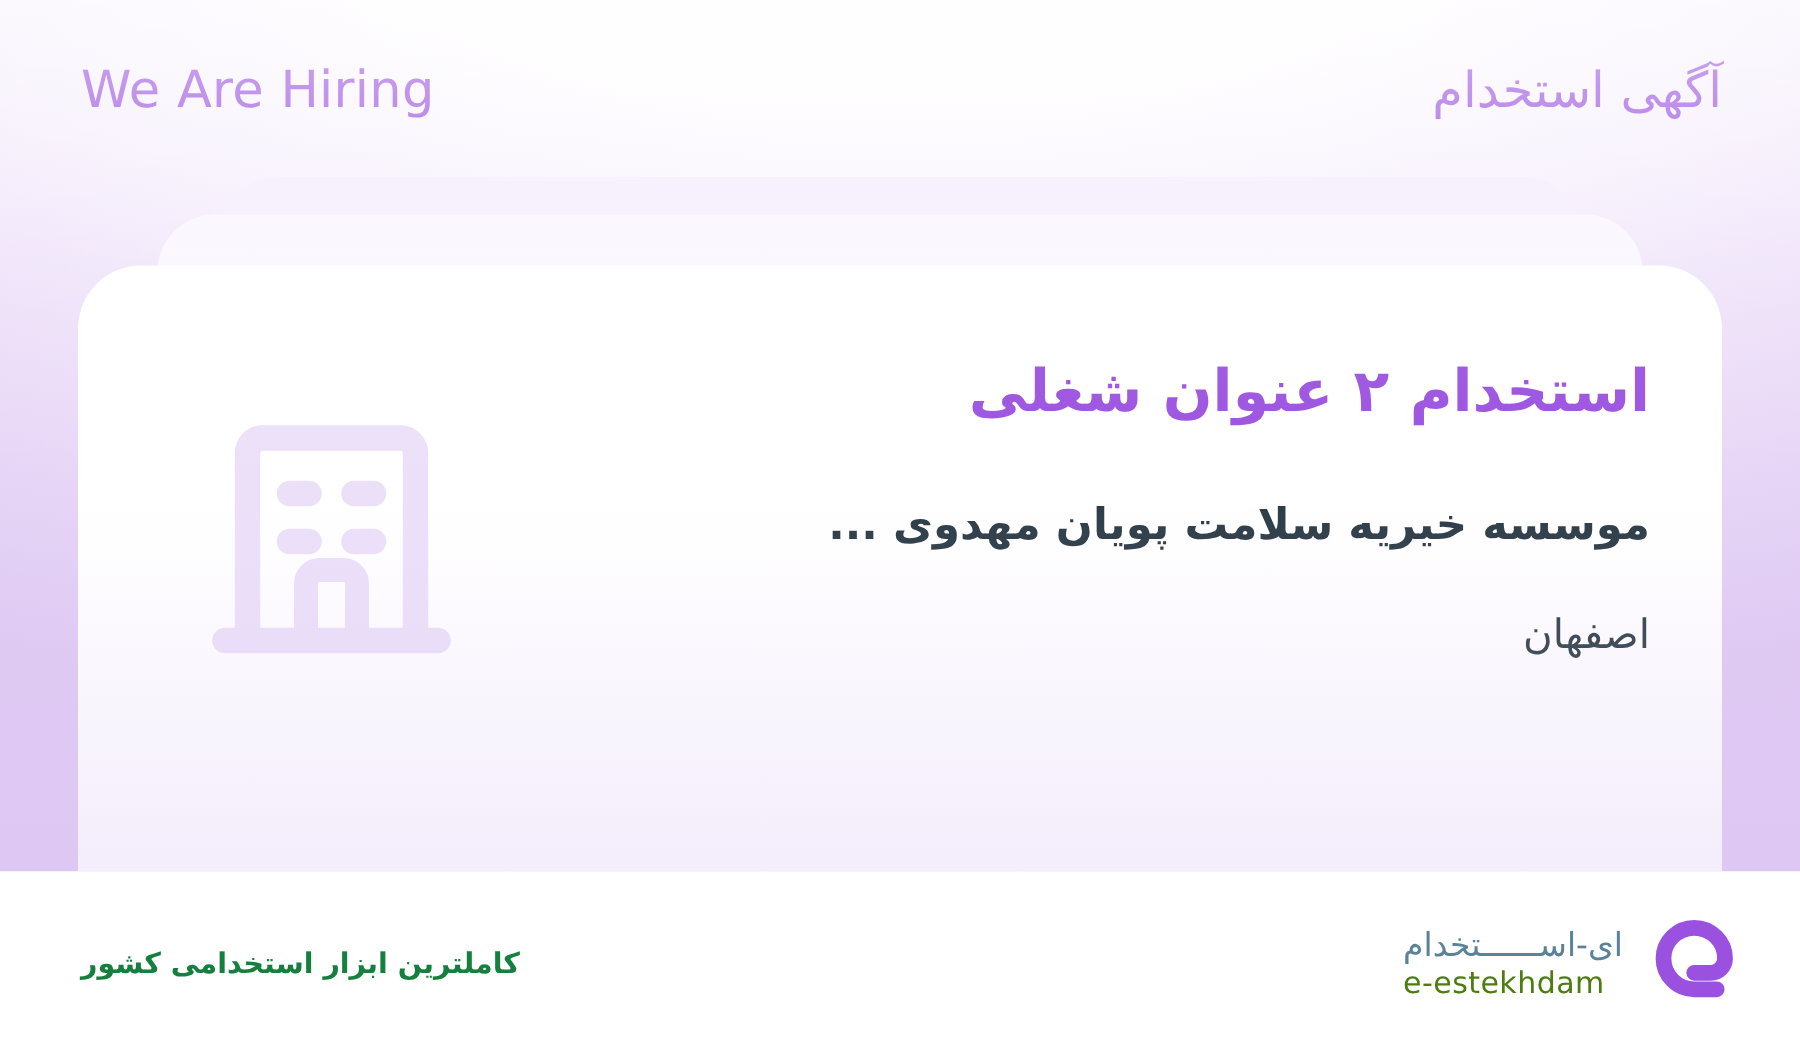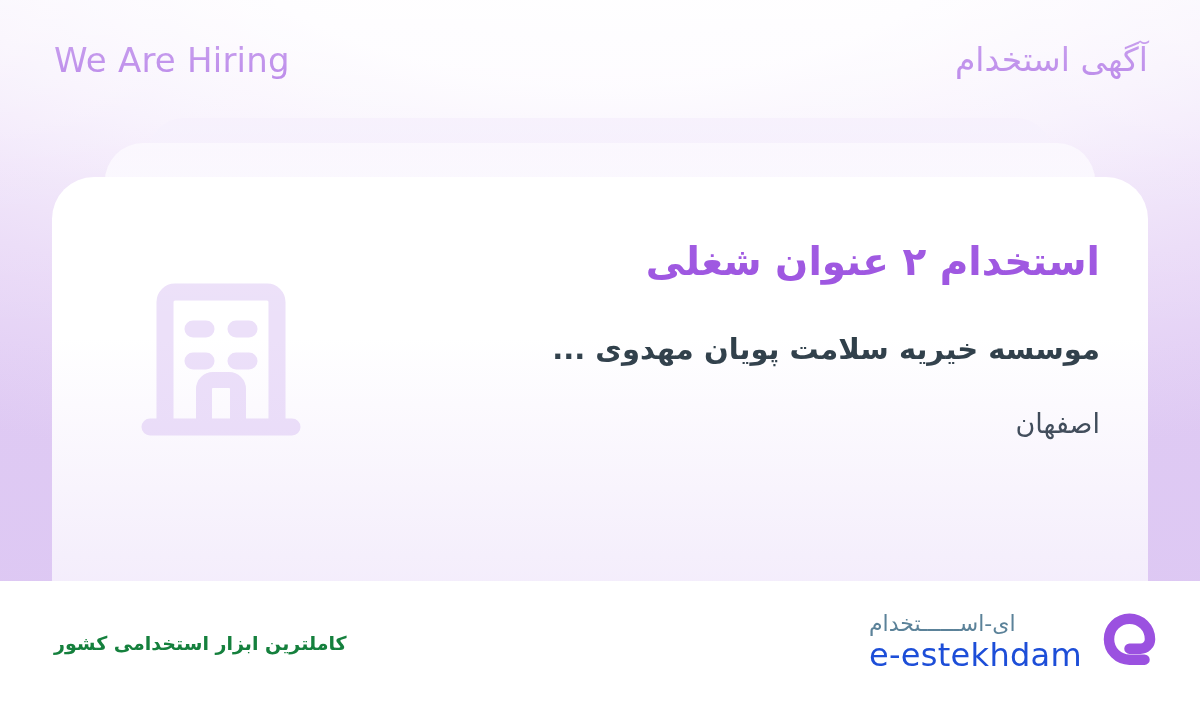--- a/index.html
+++ b/index.html
@@ -201,22 +201,22 @@
     line-height: 1.18;
   }
   .brand-fa {
     font-size: 22px;
     color: #5b8299;
     direction: rtl;
     white-space: nowrap;
     letter-spacing: 0px;
   }
   .brand-en {
-    font-size: 32px;
-    color: #1d4ed8;
+    font-size: 20px;
+    color: #4d7c0f;
     white-space: nowrap;
     letter-spacing: 0.3px;
   }
   .brand-mark svg {
     display: block;
     width: 62px;
     height: 62px;
   }
 </style>
 </head>

